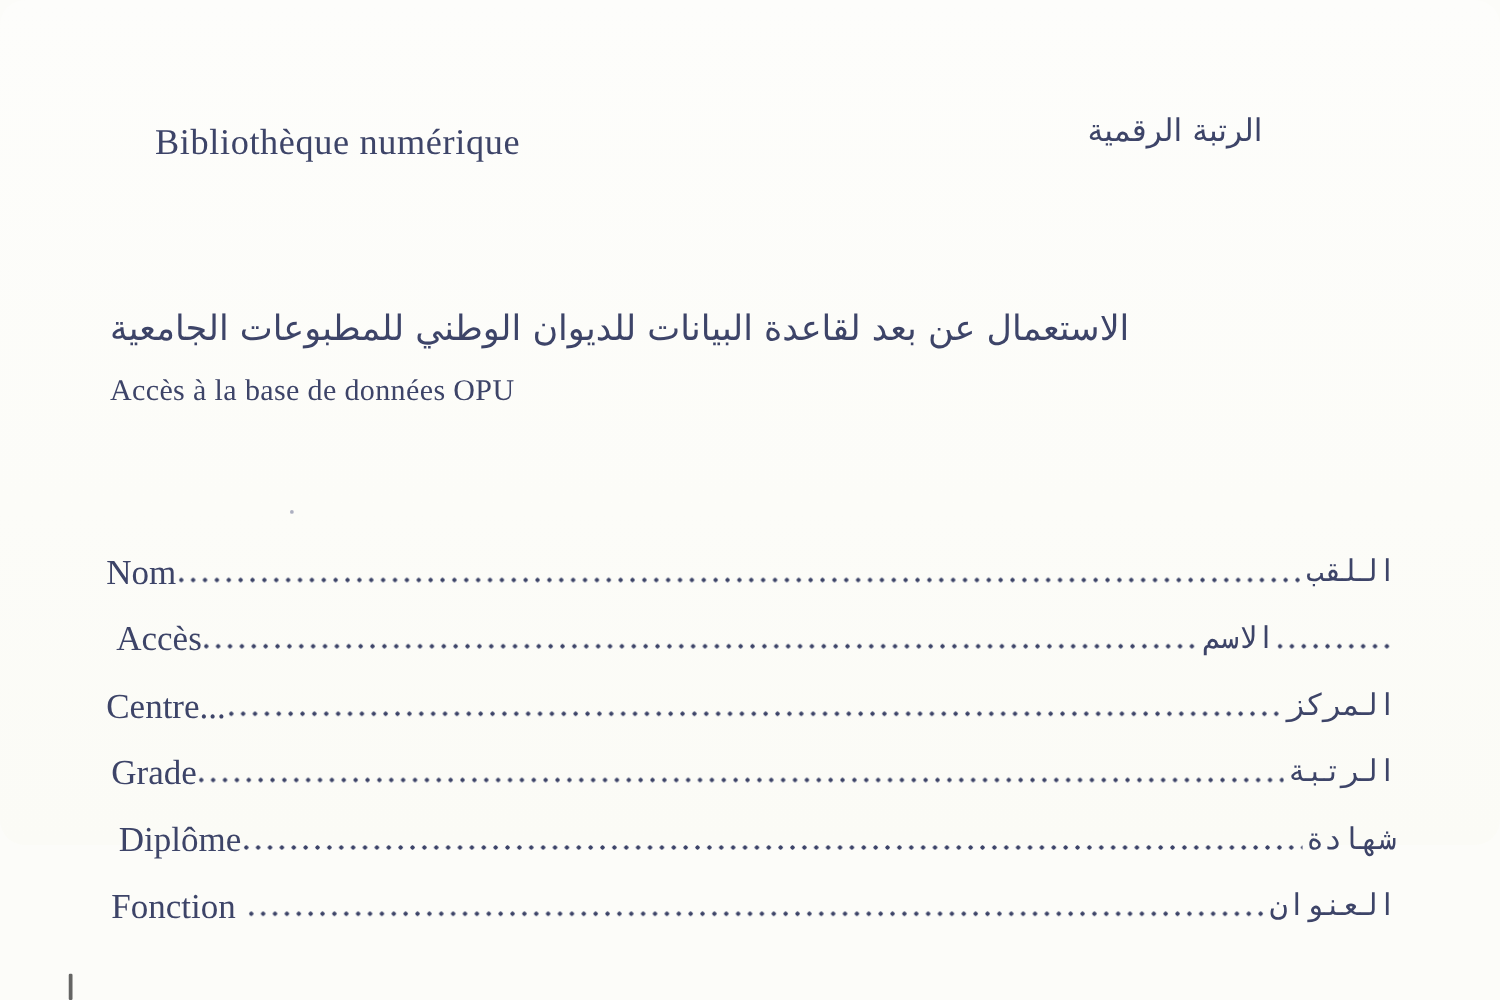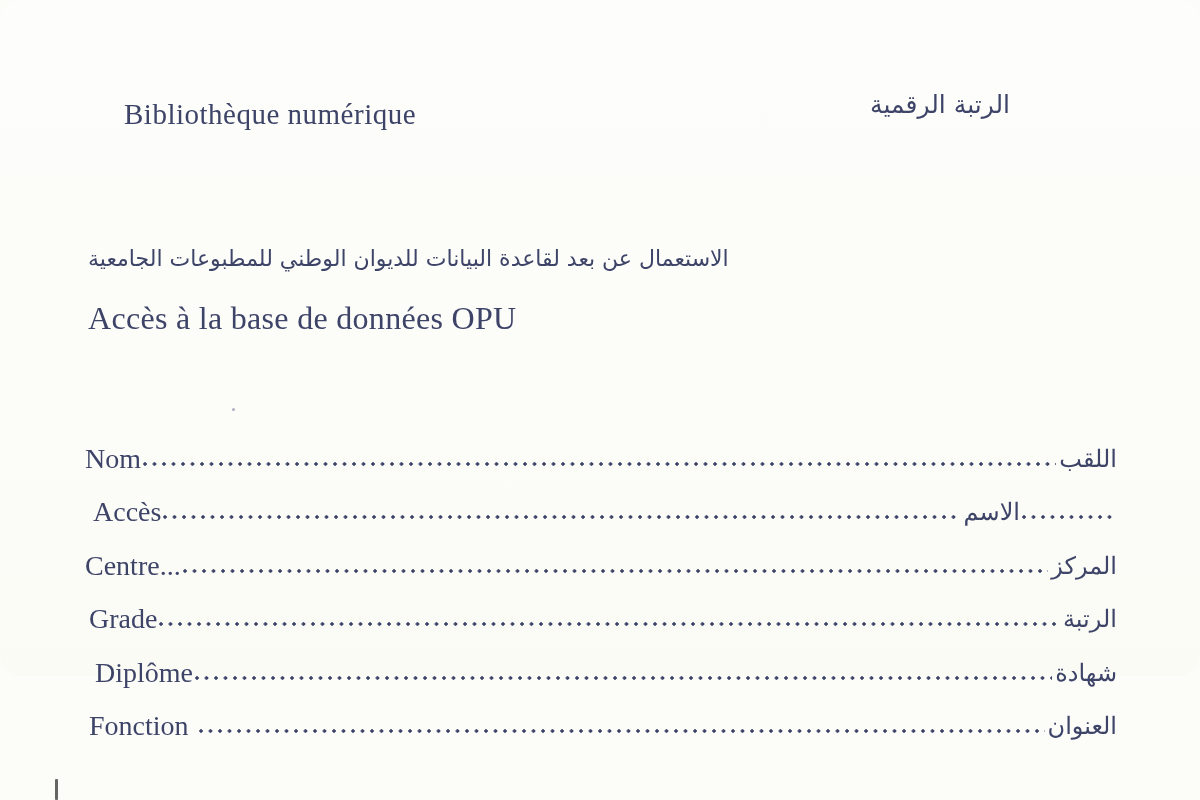--- a/index.html
+++ b/index.html
@@ -40,31 +40,31 @@
     direction: rtl;
     color: var(--ink);
     white-space: nowrap;
   }
 
   
   .intro-ar {
     position: absolute;
     left: 88px;
     top: 246px;
-    font-size: 22px;
+    font-size: 28px;
     font-family: "DejaVu Sans", sans-serif;
     direction: rtl;
     color: var(--ink);
     white-space: nowrap;
   }
   .intro-fr {
     position: absolute;
     left: 88px;
     top: 300px;
-    font-size: 32px;
+    font-size: 24px;
     letter-spacing: 0.3px;
     color: var(--ink);
     white-space: nowrap;
   }
 
   
   .form-block {
     position: absolute;
     left: 85px;
     right: 83px;
@@ -76,21 +76,21 @@
     height: 53.5px;
   }
   .label-fr {
     font-size: 28px;
     color: var(--ink);
     white-space: nowrap;
     flex: 0 0 auto;
   }
   .label-ar {
     font-size: 24px;
-    font-family: Liberation Sans, sans-serif;
+    font-family: Liberation Mono, monospace;
     direction: rtl;
     color: var(--ink);
     white-space: nowrap;
     flex: 0 0 auto;
     margin-bottom: 2px;
   }
   .leader {
     flex: 1 1 auto;
     height: 4px;
     margin: 0 3px 9px 2px;

